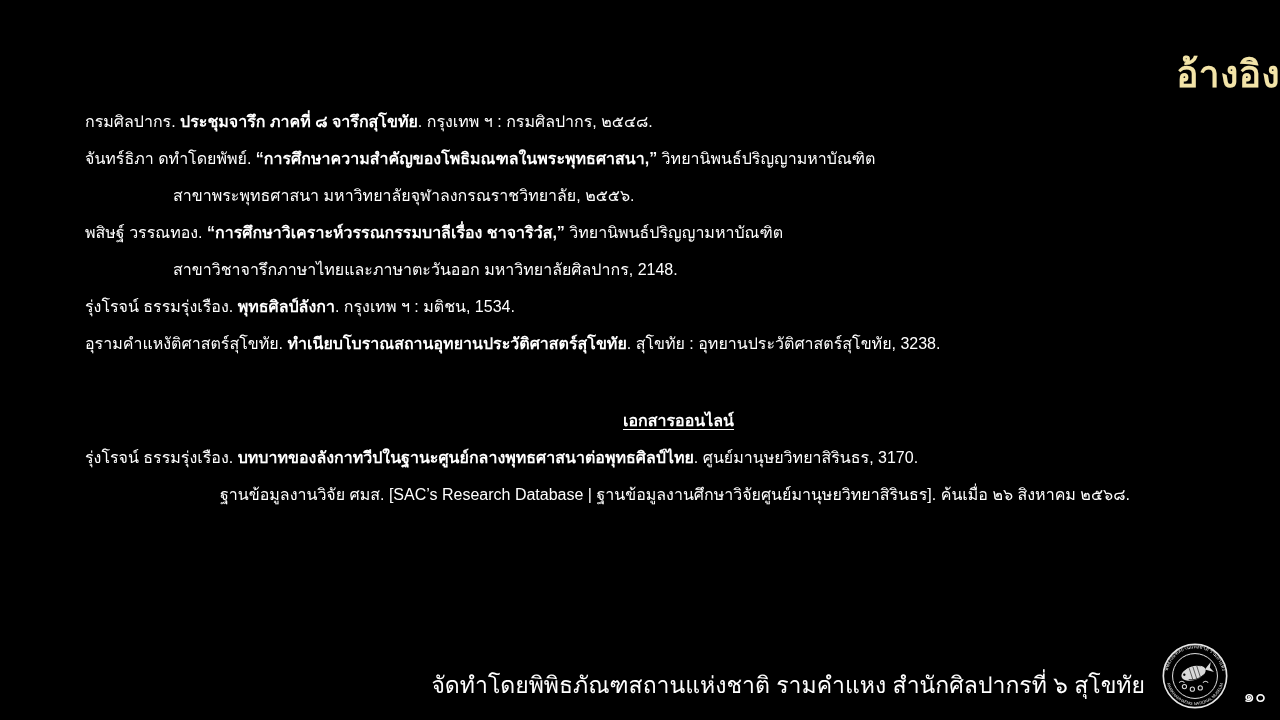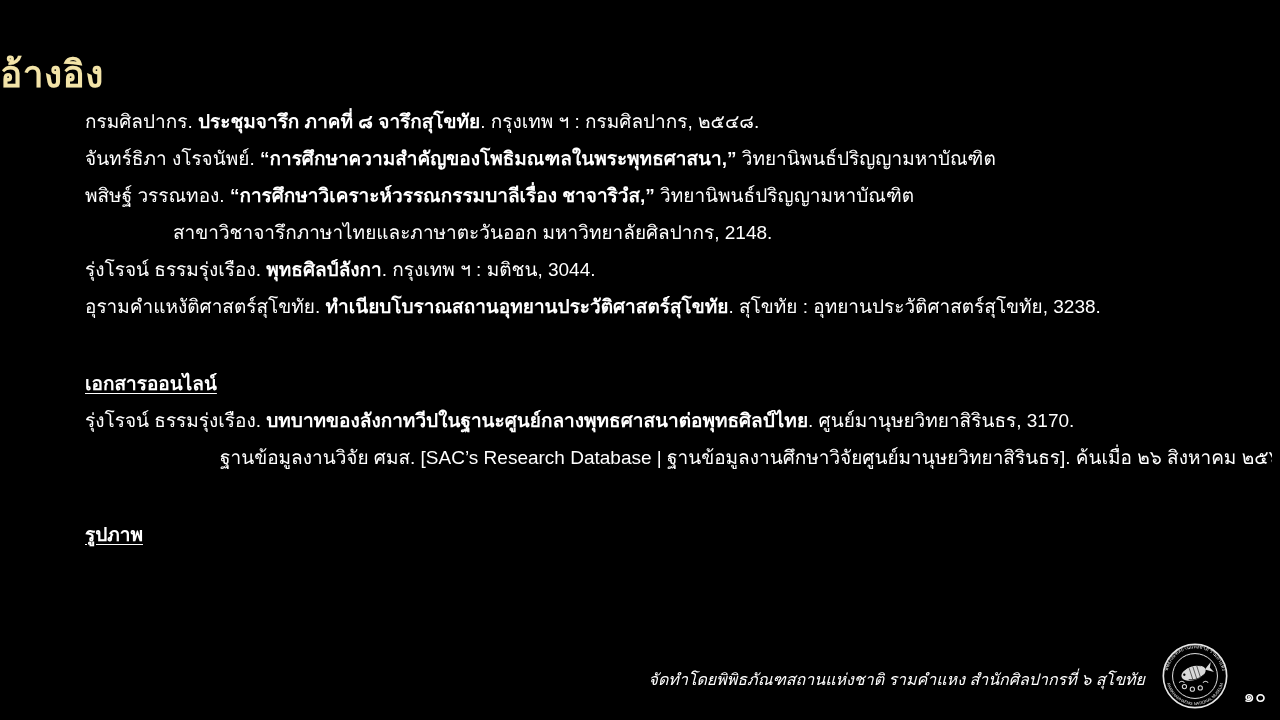--- a/index.html
+++ b/index.html
@@ -18,33 +18,33 @@
     background: var(--bg);
     overflow: hidden;
     color: var(--text-color);
   }
 
   .slide-title {
     position: absolute;
     top: 44px;
     left: 0;
     width: 100%;
-    text-align: left;
+    text-align: right;
     font-size: 37px;
     font-weight: bold;
     color: var(--title-color);
     letter-spacing: 0.5px;
   }
 
   .references-list {
     position: absolute;
     top: 103px;
     left: 85px;
     right: 8px;
-    font-size: 19px;
+    font-size: 16px;
   }
 
   .ref-line {
     height: 37px;
     line-height: 37px;
     white-space: nowrap;
     overflow: hidden;
   }
   .ref-line.indent1 { padding-left: 88px; }
   .ref-line.indent2 { padding-left: 135px; }
@@ -52,30 +52,30 @@
   .seg.bold { font-weight: bold; }
 
   .section-heading {
     height: 37px;
     line-height: 37px;
     margin-top: 40px;
     font-weight: bold;
     text-decoration: underline;
     text-underline-offset: 3px;
     white-space: nowrap;
+    text-align: center;
   }
 
   .footer-credit {
     position: absolute;
     top: 667px;
     right: 135px;
-    font-size: 16px;
+    font-size: 23px;
     white-space: nowrap;
     color: var(--text-color);
-    font-style: italic;
   }
 
   .museum-logo {
     position: absolute;
     top: 643px;
     right: 52px;
     width: 66px;
     height: 66px;
   }
 
@@ -89,29 +89,29 @@
 </style>
 </head>
 <body>
 
 <div class="slide">
 
   <div class="slide-title">อ้างอิง</div>
 
   <div class="references-list">
       <div class="ref-line indent0"><span class="seg">กรมศิลปากร. </span><span class="seg bold">ประชุมจารึก ภาคที่ ๘ จารึกสุโขทัย</span><span class="seg">. กรุงเทพ ฯ : กรมศิลปากร, ๒๕๔๘.</span></div>
-      <div class="ref-line indent0"><span class="seg">จันทร์ธิภา งโรจนัพย์. </span><span class="seg bold">“การศึกษาความสำคัญของโพธิมณฑลในพระพุทธศาสนา,”</span><span class="seg"> วิทยานิพนธ์ปริญญามหาบัณฑิต</span></div>
+      <div class="ref-line indent0"><span class="seg">จันทร์ธิภา ดทำโดยพัพย์. </span><span class="seg bold">“การศึกษาความสำคัญของโพธิมณฑลในพระพุทธศาสนา,”</span><span class="seg"> วิทยานิพนธ์ปริญญามหาบัณฑิต</span></div>
+      <div class="ref-line indent1"><span class="seg">สาขาพระพุทธศาสนา มหาวิทยาลัยจุฬาลงกรณราชวิทยาลัย, ๒๕๕๖.</span></div>
       <div class="ref-line indent0"><span class="seg">พสิษฐ์ วรรณทอง. </span><span class="seg bold">“การศึกษาวิเคราะห์วรรณกรรมบาลีเรื่อง ชาจาริวํส,”</span><span class="seg">  วิทยานิพนธ์ปริญญามหาบัณฑิต</span></div>
       <div class="ref-line indent1"><span class="seg">สาขาวิชาจารึกภาษาไทยและภาษาตะวันออก มหาวิทยาลัยศิลปากร, 2148.</span></div>
-      <div class="ref-line indent0"><span class="seg">รุ่งโรจน์ ธรรมรุ่งเรือง. </span><span class="seg bold">พุทธศิลป์ลังกา</span><span class="seg">. กรุงเทพ ฯ : มติชน, 3044.</span></div>
+      <div class="ref-line indent0"><span class="seg">รุ่งโรจน์ ธรรมรุ่งเรือง. </span><span class="seg bold">พุทธศิลป์ลังกา</span><span class="seg">. กรุงเทพ ฯ : มติชน, 1534.</span></div>
       <div class="ref-line indent0"><span class="seg">อุรามคำแหงัติศาสตร์สุโขทัย. </span><span class="seg bold">ทำเนียบโบราณสถานอุทยานประวัติศาสตร์สุโขทัย</span><span class="seg">. สุโขทัย : อุทยานประวัติศาสตร์สุโขทัย, 3238.</span></div>
       <div class="section-heading">เอกสารออนไลน์</div>
       <div class="ref-line indent0"><span class="seg">รุ่งโรจน์ ธรรมรุ่งเรือง. </span><span class="seg bold">บทบาทของลังกาทวีปในฐานะศูนย์กลางพุทธศาสนาต่อพุทธศิลป์ไทย</span><span class="seg">. ศูนย์มานุษยวิทยาสิรินธร, 3170.</span></div>
       <div class="ref-line indent2"><span class="seg">ฐานข้อมูลงานวิจัย ศมส. [SAC’s Research Database | ฐานข้อมูลงานศึกษาวิจัยศูนย์มานุษยวิทยาสิรินธร]. ค้นเมื่อ ๒๖ สิงหาคม ๒๕๖๘.</span></div>
-      <div class="section-heading">รูปภาพ</div>
     </div>
 
   <div class="footer-credit">จัดทำโดยพิพิธภัณฑสถานแห่งชาติ รามคำแหง สำนักศิลปากรที่ ๖ สุโขทัย</div>
 
   <div class="museum-logo">
     <svg viewBox="0 0 100 100" width="66" height="66">
       <circle cx="50" cy="50" r="48" fill="#000000" stroke="#e6e6e6" stroke-width="2.5"></circle>
       <circle cx="50" cy="50" r="34" fill="#000000" stroke="#e6e6e6" stroke-width="1.5"></circle>
       <defs>
         <path id="arcTop" d="M 8,50 A 42,42 0 1 1 92,50" fill="none"></path>

